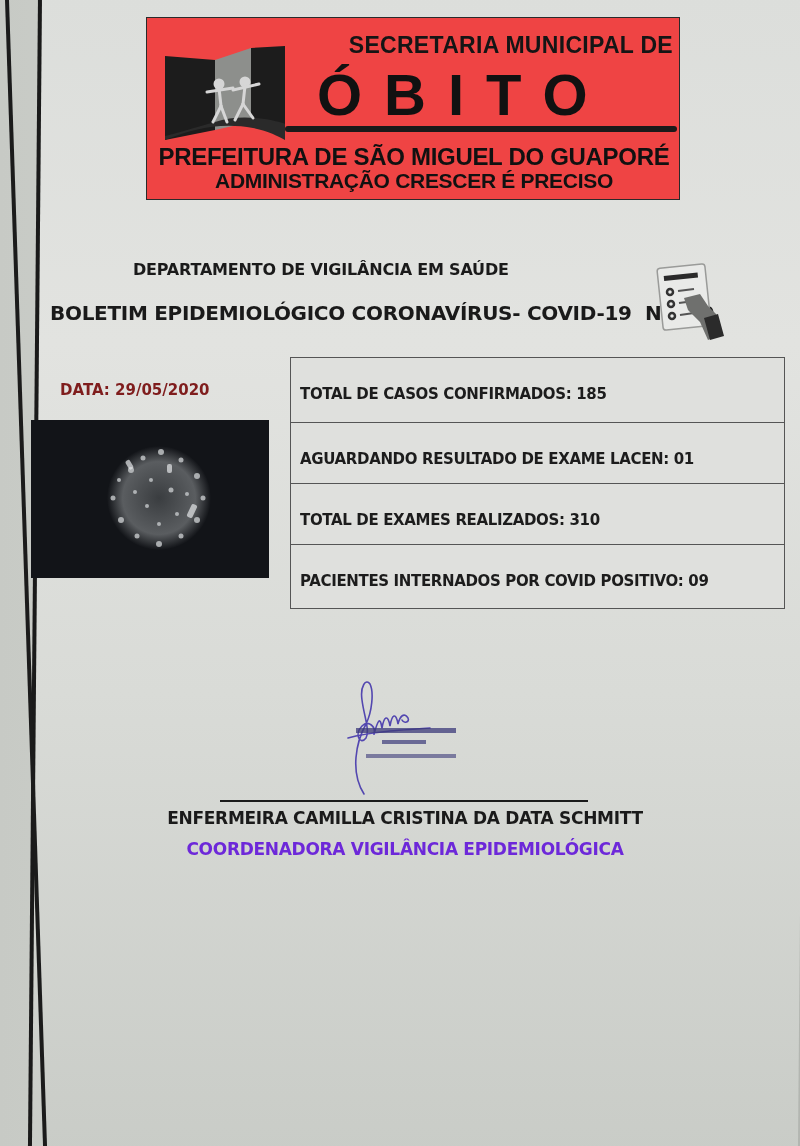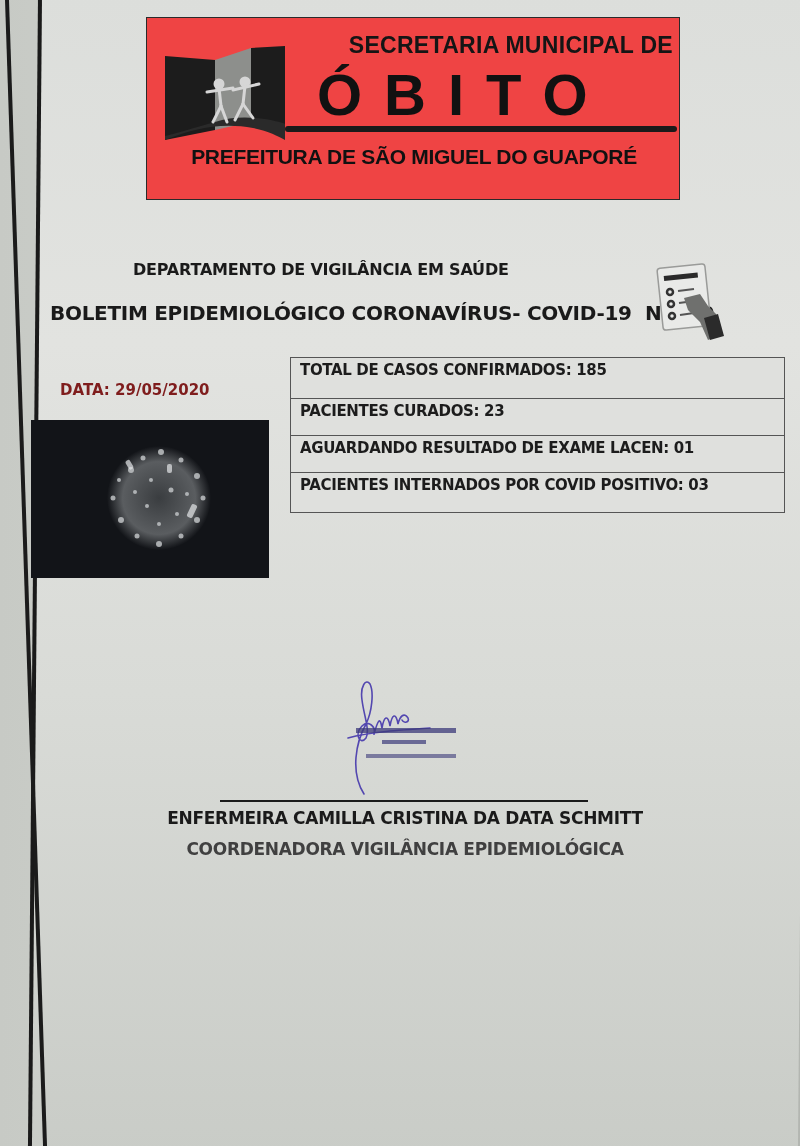--- a/index.html
+++ b/index.html
@@ -38,21 +38,21 @@
       position: absolute; left: 170px; top: 46px; width: 362px;
       font-size: 58px; font-weight: bold; color: #111;
       letter-spacing: 22px; line-height: 62px;
     }
     .title-rule {
       position: absolute; left: 138px; top: 108px; width: 392px; height: 6px;
       background: #1a1a1a; border-radius: 3px;
     }
     .prefeitura {
       position: absolute; left: 0; top: 127px; width: 534px; text-align: center;
-      font-size: 21px; font-weight: bold; color: #111; letter-spacing: -0.3px;
+      font-size: 24px; font-weight: bold; color: #111; letter-spacing: -0.3px;
       line-height: 24px;
     }
     .admin {
       position: absolute; left: 0; top: 151px; width: 534px; text-align: center;
       font-size: 21px; font-weight: bold; color: #111; letter-spacing: -0.3px;
       line-height: 24px;
     }
     
     .department {
       position: absolute; left: 133px; top: 260px;
@@ -83,21 +83,21 @@
     .stats {
       position: absolute; left: 290px; top: 357px; width: 495px;
       border: 1.2px solid #555;
       background: #dfe0dd;
     }
     .stat-row {
       height: 37px; border-bottom: 1.2px solid #555;
       padding: 3px 0 0 9px;
       font-family: "DejaVu Sans", sans-serif;
       font-size: 15px; font-weight: bold; color: #1c1c1c;
-      letter-spacing: -0.35px; white-space: nowrap;
+      letter-spacing: -0.35px; white-space: nowrap; margin-top: 24px;
     }
     .stat-row:first-child { height: 41px; }
     .stat-row:nth-child(2) { height: 37px; }
     .stat-row:last-child { border-bottom: none; height: 39px; }
     
     .signature {
       position: absolute; left: 330px; top: 672px; width: 150px; height: 130px;
     }
     .sign-line {
       position: absolute; left: 220px; top: 800px; width: 368px; height: 2px;
@@ -106,21 +106,21 @@
     .signer-name {
       position: absolute; left: 0; top: 808px; width: 800px; text-align: center;
       padding-left: 10px;
       font-family: "DejaVu Sans", sans-serif;
       font-size: 17px; font-weight: bold; color: #1a1a1a; letter-spacing: -0.3px;
     }
     .signer-role {
       position: absolute; left: 0; top: 839px; width: 800px; text-align: center;
       padding-left: 10px;
       font-family: "DejaVu Sans", sans-serif;
-      font-size: 17px; font-weight: bold; color: #404040; letter-spacing: -0.3px;
+      font-size: 17px; font-weight: bold; color: #6d28d9; letter-spacing: -0.3px;
     }
     .left-binding {
       position: absolute; left: 5px; top: 0; width: 4px; height: 1146px;
       background: #1b1b1b;
       transform: skewX(1.9deg); transform-origin: top left;
     }
   </style>
 </head>
 <body>
 
@@ -144,20 +144,21 @@
       <line x1="82" y1="42" x2="80" y2="60"></line>
       <line x1="70" y1="46" x2="96" y2="40"></line>
       <line x1="80" y1="60" x2="72" y2="76"></line>
       <line x1="80" y1="60" x2="90" y2="74"></line>
     </g>
   </svg>
   <div class="title-small">SECRETARIA MUNICIPAL DE</div>
   <div class="title-big">ÓBITO</div>
   <div class="title-rule"></div>
   <div class="prefeitura">PREFEITURA DE SÃO MIGUEL DO GUAPORÉ</div>
+  <div class="admin">ADMINISTRAÇÃO CRESCER É PRECISO</div>
 </div>
 
 <div class="department">DEPARTAMENTO DE VIGILÂNCIA EM SAÚDE</div>
 <div class="bulletin">
   <span>BOLETIM EPIDEMIOLÓGICO CORONAVÍRUS- COVID-19</span>&nbsp;
   <span>Nº: 30</span>
 </div>
 <svg class="checklist-icon" viewBox="0 0 72 80">
   <rect x="6" y="4" width="48" height="62" rx="3" fill="#e9eae8" stroke="#9a9b99" stroke-width="1.5" transform="rotate(-6 30 35)"></rect>
   <rect x="12" y="12" width="34" height="5" fill="#2a2a2a" transform="rotate(-6 30 35)"></rect>
@@ -216,30 +217,30 @@
     </g>
   </svg>
 </div>
 
 <div class="stats">
   <div class="stat-row">
     <span>TOTAL DE CASOS CONFIRMADOS:</span>
     <span>185</span>
   </div>
   <div class="stat-row">
-    <span>PACIENTES CURADOS:</span>
-    <span>23</span>
-  </div>
-  <div class="stat-row">
     <span>AGUARDANDO RESULTADO DE EXAME LACEN:</span>
     <span>01</span>
   </div>
   <div class="stat-row">
+    <span>TOTAL DE EXAMES REALIZADOS:</span>
+    <span>310</span>
+  </div>
+  <div class="stat-row">
     <span>PACIENTES INTERNADOS POR COVID POSITIVO:</span>
-    <span>03</span>
+    <span>09</span>
   </div>
 </div>
 
 <svg class="signature" viewBox="0 0 150 130">
   <g fill="none" stroke="#5347b0" stroke-width="1.6" stroke-linecap="round">
     <path d="M34,122 C20,100 26,70 36,52 C42,40 44,20 40,12 C36,6 30,14 32,28 C34,44 40,58 36,66 C30,74 24,62 32,54 C38,48 46,54 44,62"></path>
     <path d="M44,62 C48,48 50,44 52,56 C54,44 58,42 60,54 C62,42 66,40 68,52 C70,44 74,40 78,46 C80,50 74,52 72,48"></path>
     <path d="M18,66 C40,60 70,58 100,56"></path>
   </g>
   <g fill="#3c3a7a">

